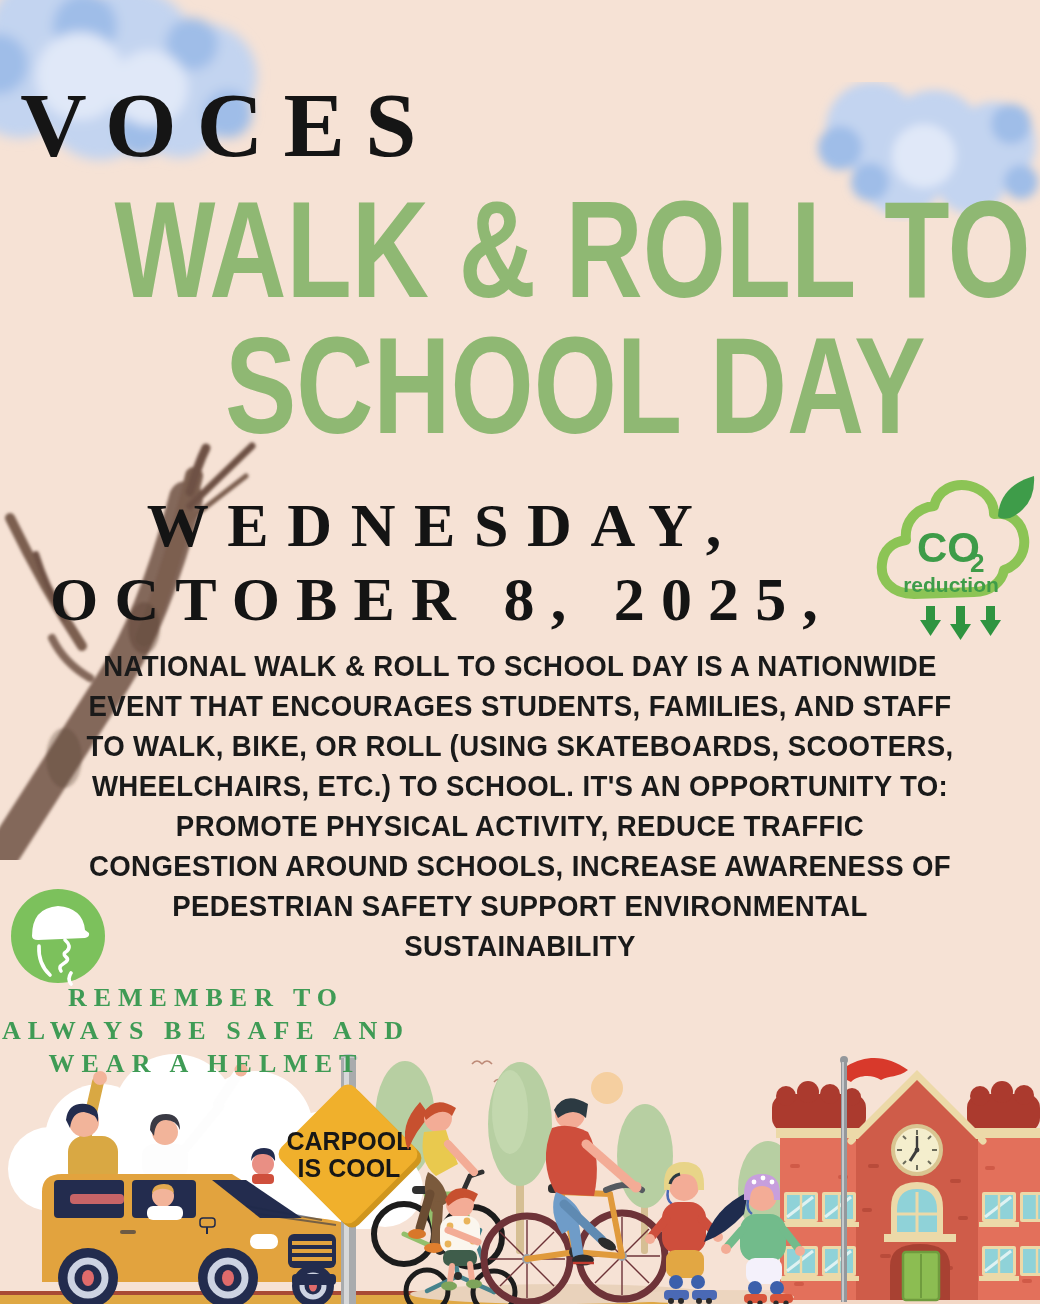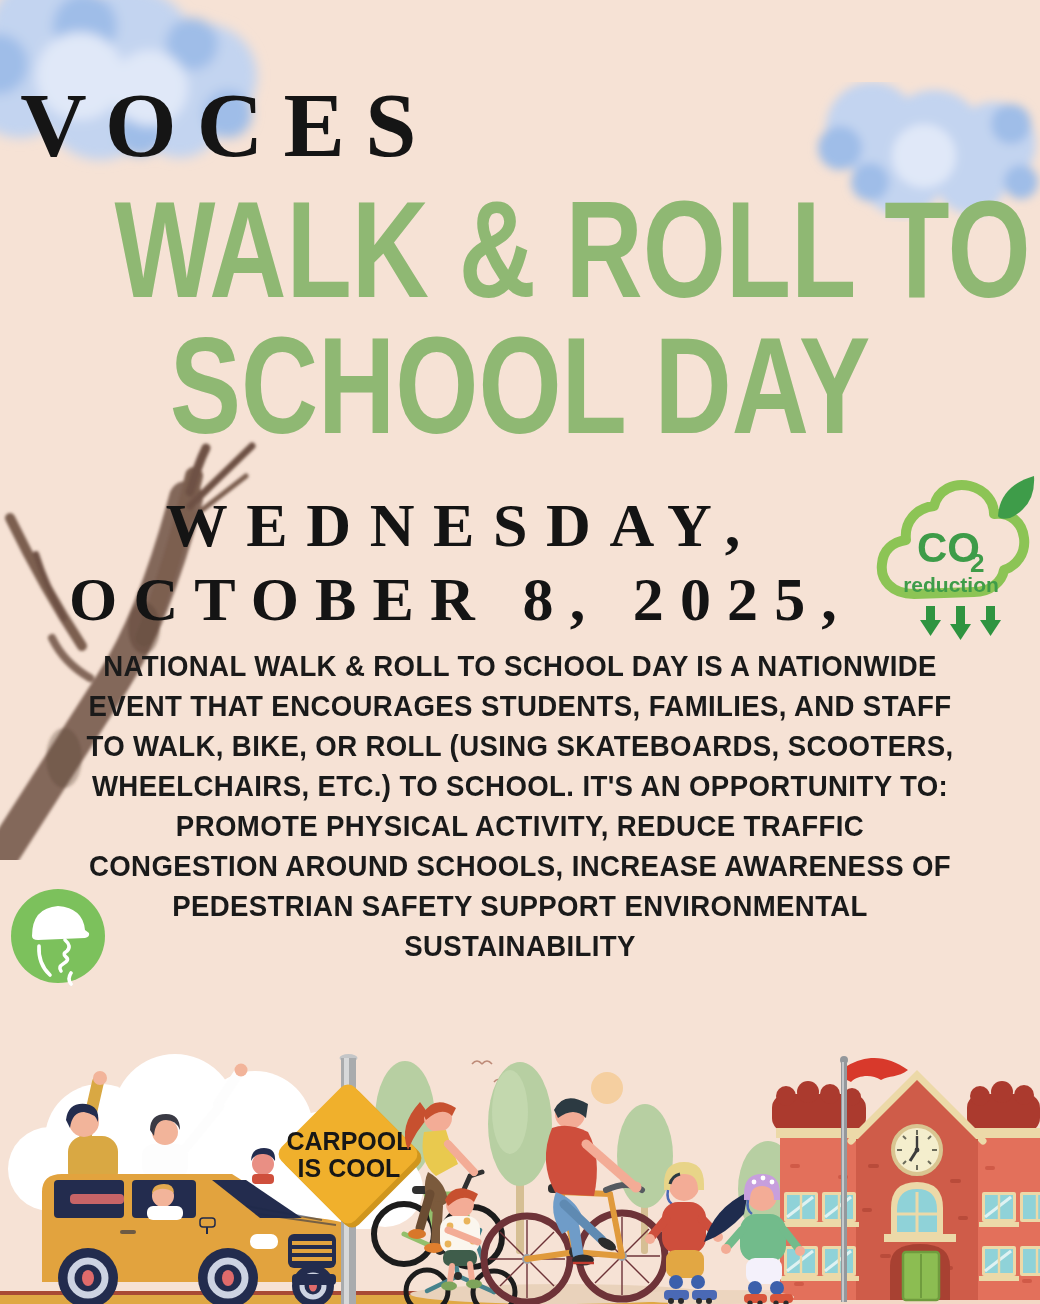--- a/index.html
+++ b/index.html
@@ -9,27 +9,27 @@
     font-family:"Liberation Sans",sans-serif;
   }
   .abs{position:absolute;}
   
   .org-title{
     left:0;top:72px;width:877px;text-align:left;
     font-family:"Liberation Serif",serif;font-weight:bold;
     font-size:92px;letter-spacing:.22em;padding-left:.22em;box-sizing:border-box;
     color:#151515;z-index:5;
   }
-  .main-title{left:0;top:182px;width:1040px;text-align:center;z-index:5;}
+  .main-title{left:0;top:182px;width:1040px;text-align:right;z-index:5;}
   .main-title .line{
     font-weight:bold;font-size:137px;line-height:136px;color:#8fb873;
     transform:scaleX(.78);transform-origin:50% 50%;white-space:nowrap;
   }
   .date-block{left:0;top:488px;width:868px;text-align:center;z-index:5;
-    font-family:"Liberation Serif",serif;font-weight:bold;color:#141414;margin-left:19px;}
+    font-family:"Liberation Serif",serif;font-weight:bold;color:#141414;}
   .date-block .d1{font-size:62px;line-height:74px;letter-spacing:.30em;padding-left:.30em;white-space:nowrap;}
   .date-block .d2{font-size:62px;line-height:74px;letter-spacing:.26em;padding-left:.26em;white-space:nowrap;text-align:center;}
   .body-text{
     left:0;top:646px;width:1040px;text-align:center;z-index:5;
     font-weight:bold;font-size:30px;line-height:40px;color:#1a1a1a;
     transform:scaleX(.92);transform-origin:50% 0;letter-spacing:.4px;
   }
   .body-text div{white-space:nowrap;}
   .safety-text{
     left:0;top:981px;width:412px;text-align:center;z-index:6;
@@ -149,20 +149,25 @@
   <svg class="abs" style="left:8px;top:886px;" width="100" height="100" viewBox="0 0 100 100">
     <circle cx="50" cy="50" r="47" fill="#7cc15c"></circle>
     <path d="M24,50 Q24,22 50,20 Q75,22 77,44 L81,47 Q82,51 77,52 L30,54 Q24,54 24,50 Z" fill="#ffffff"></path>
     <g stroke="#ffffff" stroke-width="3.6" fill="none" stroke-linecap="round">
       <path d="M57,54 Q64,60 59,65 Q54,68 58,71 Q62,74 55,78 Q50,81 53,85"></path>
       <path d="M31,60 Q30,78 42,89"></path>
       <path d="M63,87 Q59,93 63,98"></path>
     </g>
   </svg>
 
+  <div class="abs safety-text">
+    <div>REMEMBER TO</div>
+    <div>ALWAYS BE SAFE AND</div>
+    <div>WEAR A HELMET</div>
+  </div>
 
   <svg class="abs" style="left:0;top:1044px;" width="1040" height="260" viewBox="0 0 1040 260">
 
     <rect x="650" y="246" width="390" height="14" fill="#f3d8c6"></rect>
     <rect x="0" y="247" width="668" height="4" fill="#a84a35"></rect>
     <rect x="0" y="251" width="668" height="9" fill="#dfa844"></rect>
 
     <circle cx="607" cy="44" r="16" fill="#f5cfa0"></circle>
     <g stroke="#bd8a77" stroke-width="1.6" fill="none">
       <path d="M472,20 Q477,14 482,20 M482,20 Q487,14 492,20"></path>

